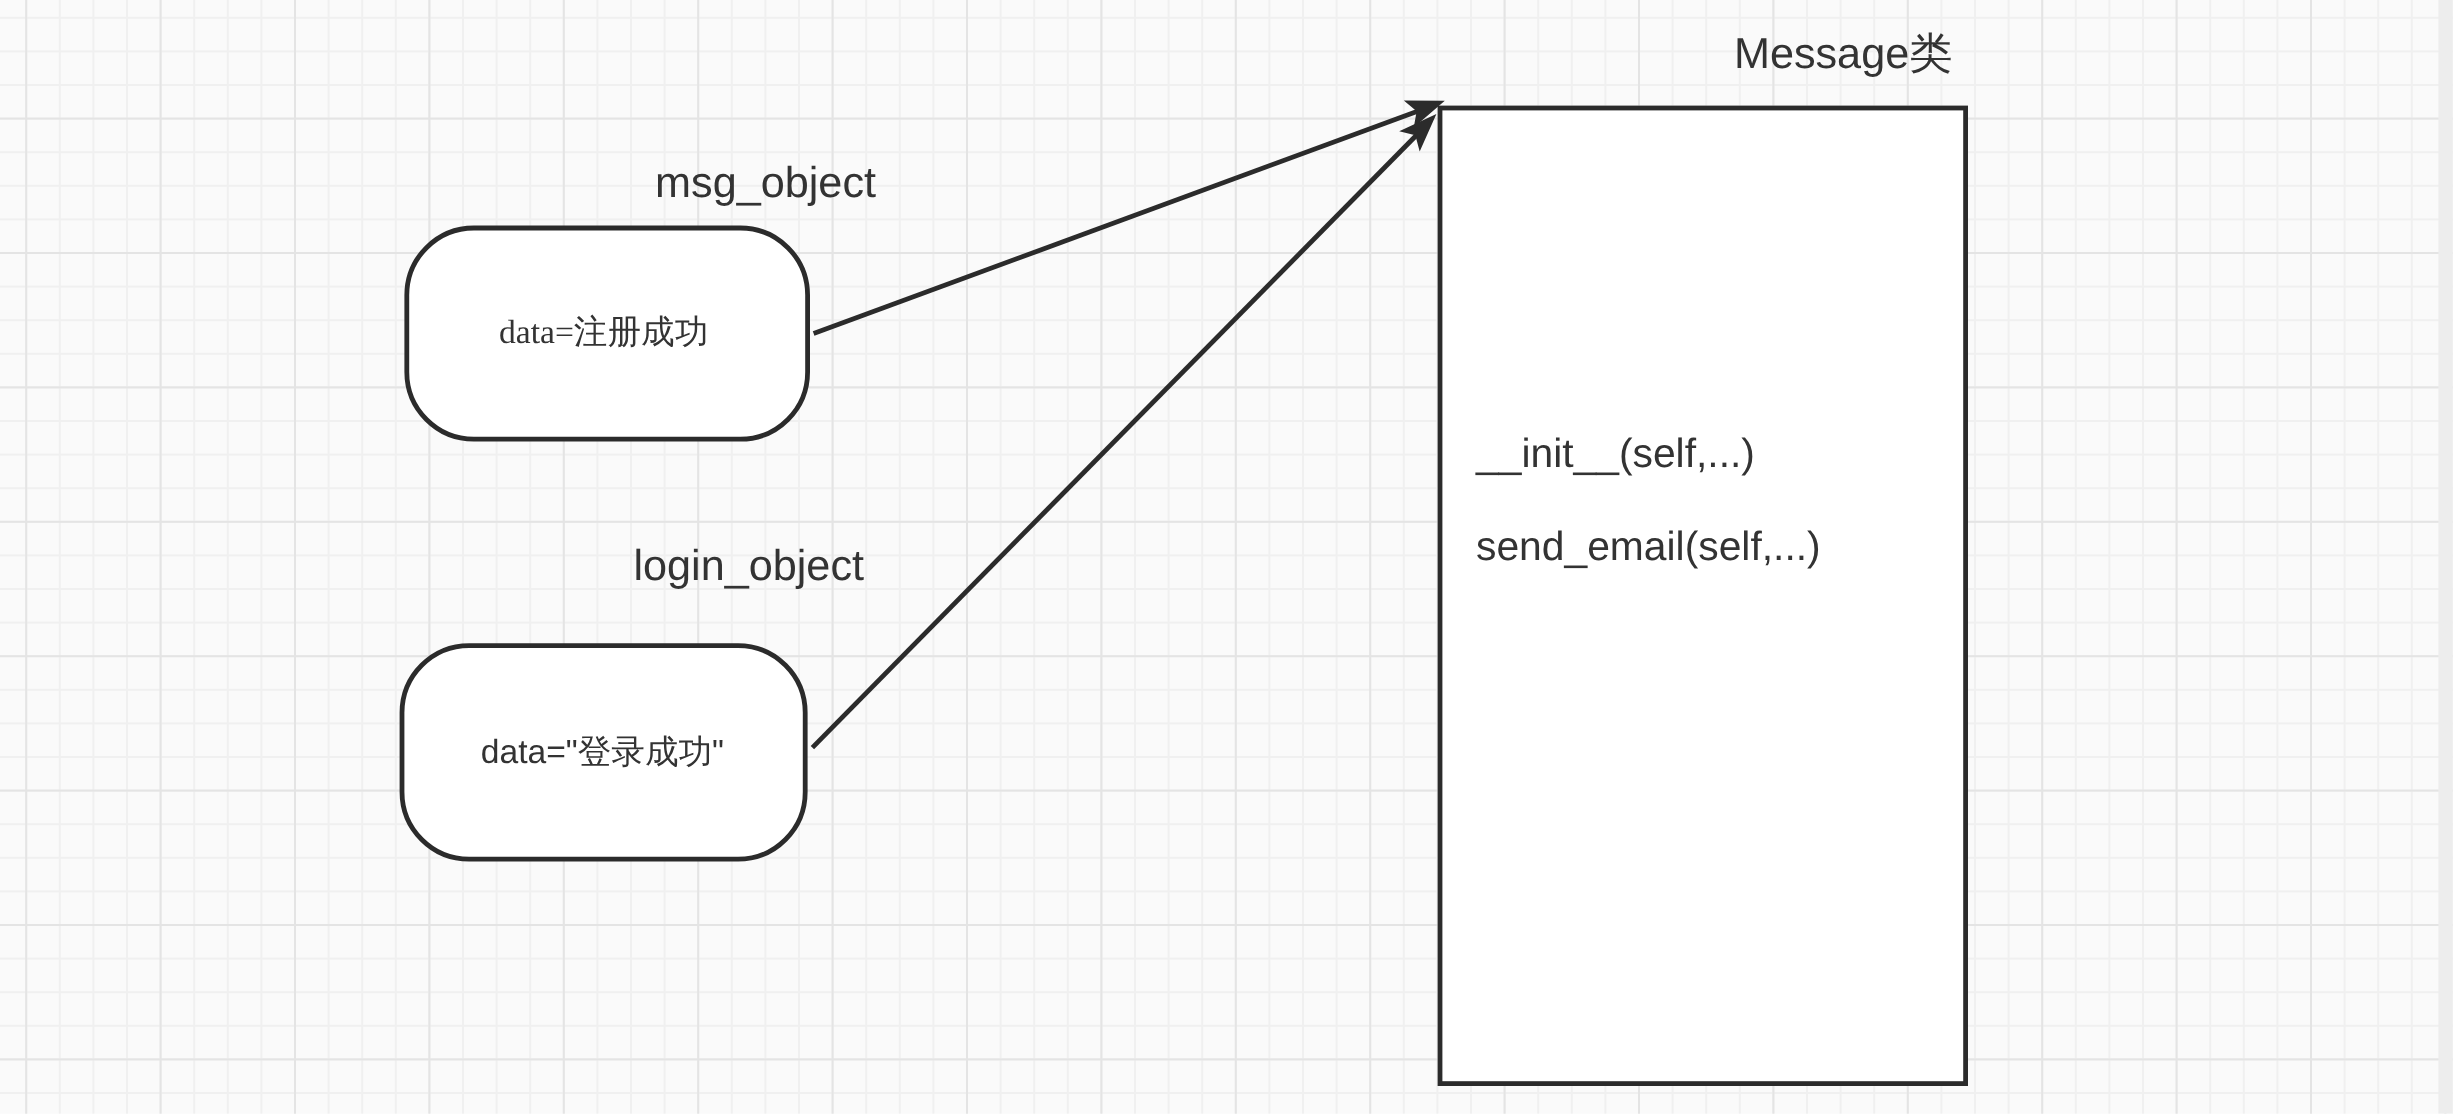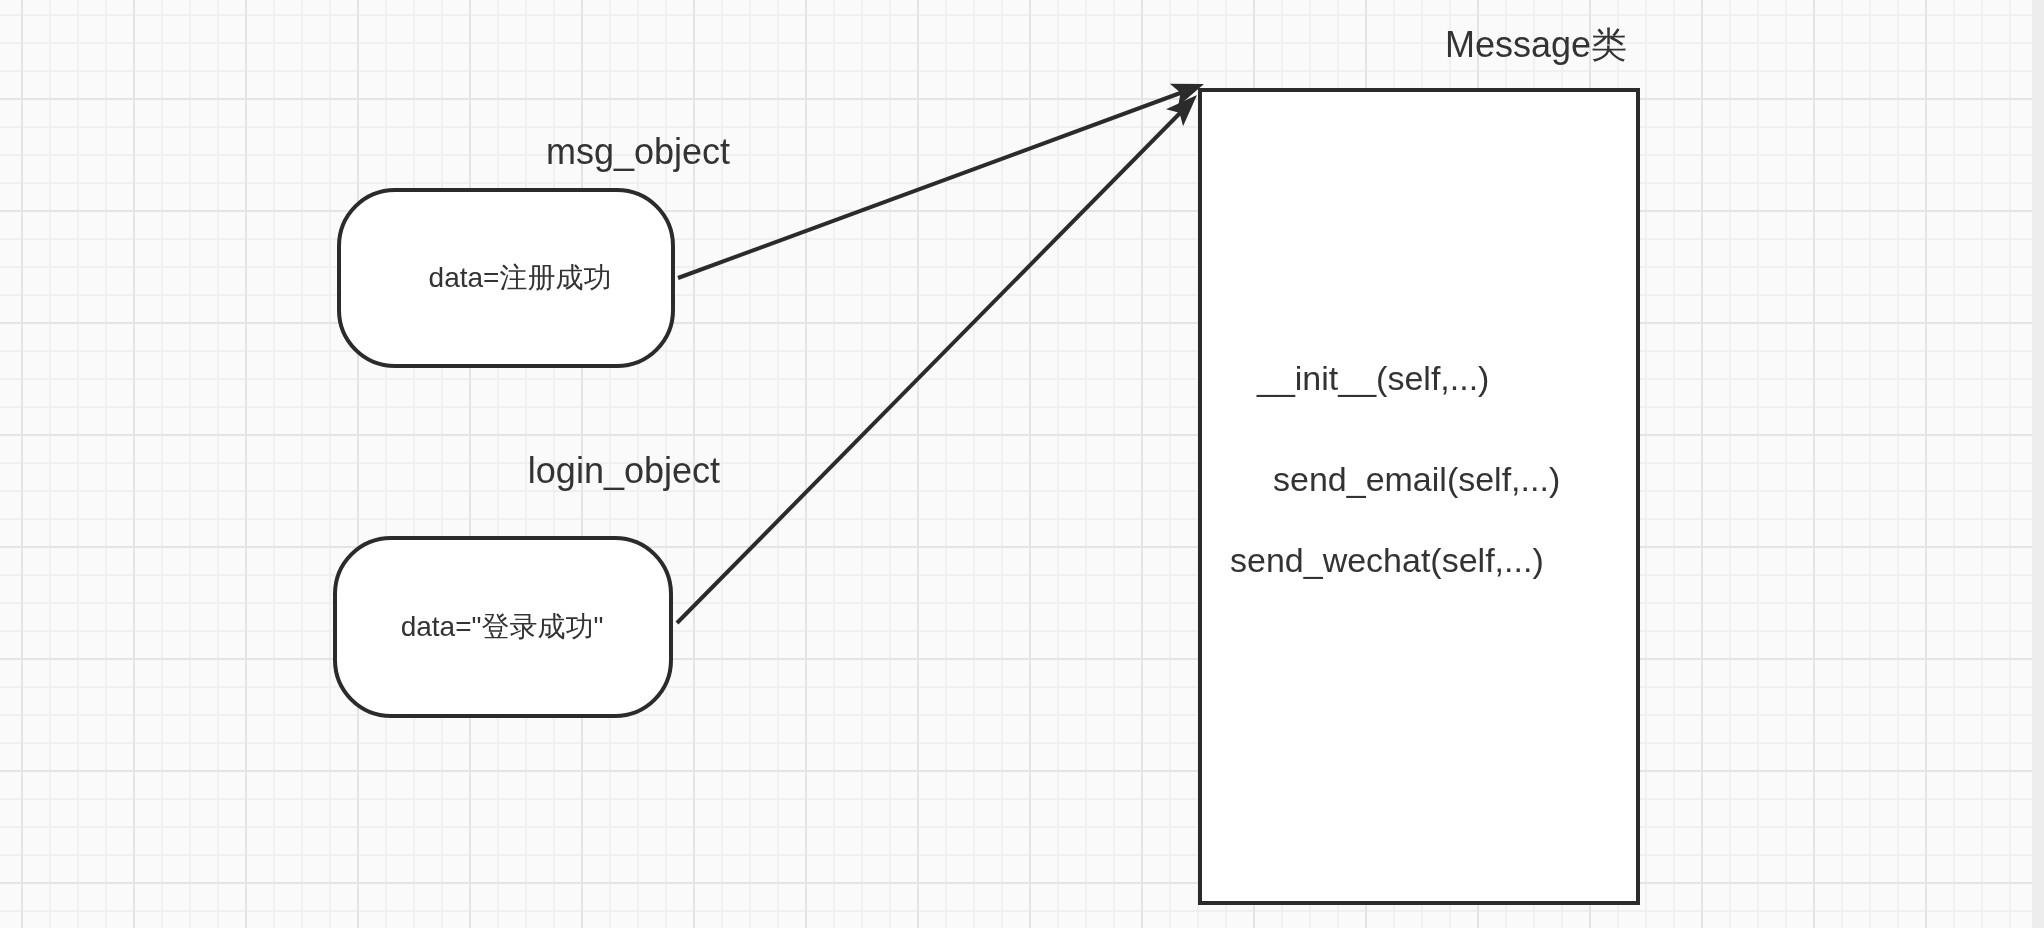--- a/index.html
+++ b/index.html
@@ -38,36 +38,36 @@
     background:var(--shape-fill);
     border:4px solid var(--shape-stroke);
     border-radius:58px;
   }
   .stadium-msg{left:337px;top:188px;width:338px;height:180px;}
   .stadium-login{left:333px;top:536px;width:340px;height:182px;}
   .node-value{
     position:absolute;transform:translate(-50%,-50%);
     font-size:28px;line-height:34px;white-space:nowrap;color:var(--text);
   }
-  .value-msg{left:520px;top:278px;}
+  .value-msg{left:503px;top:278px;font-family:Liberation Serif, serif;}
   .value-login{left:502px;top:627px;}
   .classbox{
     position:absolute;left:1198px;top:88px;width:442px;height:817px;
     box-sizing:border-box;background:var(--shape-fill);
     border:4px solid var(--shape-stroke);
   }
   .class-title{left:1227px;top:23px;}
   .label-msg{left:330px;top:130px;}
   .label-login{left:320px;top:449px;}
   .method{
     position:absolute;left:1230px;font-size:34px;line-height:40px;
     white-space:nowrap;color:var(--text);
   }
-  .method-1{top:358px;margin-left:27px;}
-  .method-2{top:459px;margin-left:43px;}
+  .method-1{top:358px;}
+  .method-2{top:436px;}
   .method-3{top:540px;}
   .connector-layer{
     position:absolute;left:0;top:0;width:2044px;height:928px;
     pointer-events:none;
   }
   .connector-layer .edge-line{
     stroke:var(--shape-stroke);stroke-width:4;fill:none;
   }
   .connector-layer .edge-head{
     fill:var(--shape-stroke);stroke:none;
@@ -91,21 +91,20 @@
   <div class="stadium stadium-msg"></div>
   <div class="node-value value-msg">data=注册成功</div>
 
   <div class="stadium stadium-login"></div>
   <div class="node-value value-login">data="登录成功"</div>
 
   <div class="classbox"></div>
 
   <div class="method method-1">__init__(self,...)</div>
   <div class="method method-2">send_email(self,...)</div>
-  <div class="method method-3">send_wechat(self,...)</div>
 
   <svg class="connector-layer" viewBox="0 0 2044 928" xmlns="http://www.w3.org/2000/svg">
     <g>
       <path class="edge-line" d="M 678 278 L 1183 92"></path>
       <path class="edge-head" transform="translate(1204,84) rotate(-20.25)" d="M 0 0 L -32 12 L -25 0 L -32 -12 Z"></path>
     </g>
     <g>
       <path class="edge-line" d="M 677 623 L 1182 111"></path>
       <path class="edge-head" transform="translate(1197,95) rotate(-45.4)" d="M 0 0 L -32 12 L -25 0 L -32 -12 Z"></path>
     </g>

